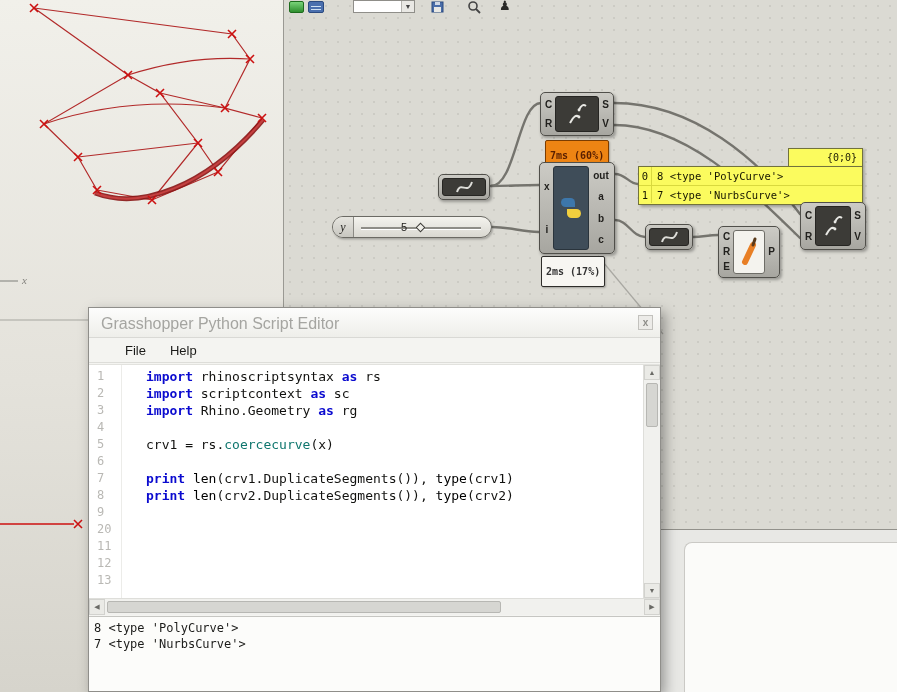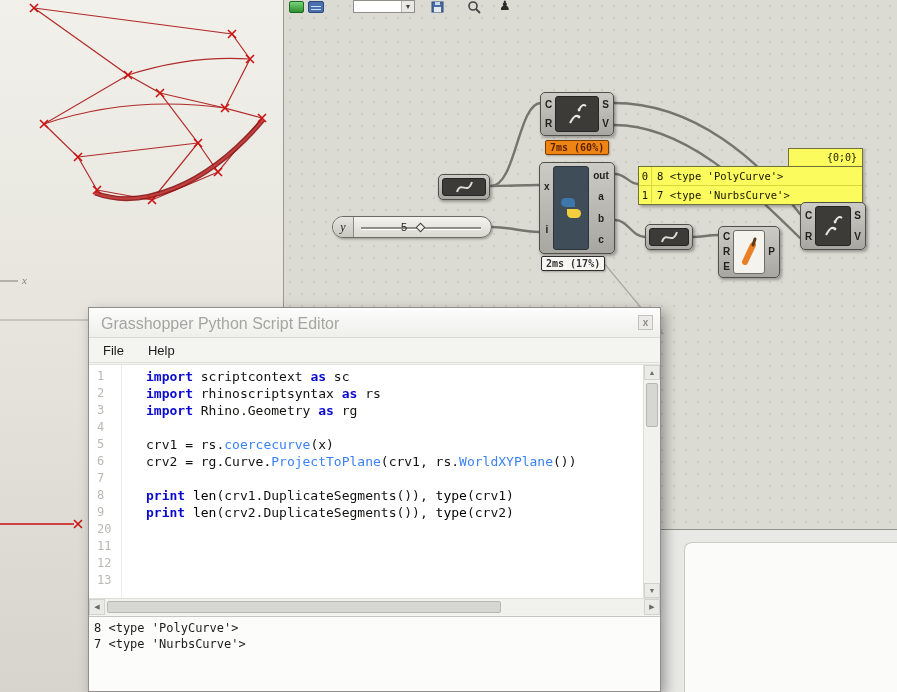--- a/index.html
+++ b/index.html
@@ -23,21 +23,21 @@
   .pins{display:flex;flex-direction:column;justify-content:space-around;padding:0 2px}
   .pin{font-size:10px;font-weight:bold;color:#22211e;text-align:center;line-height:10px}
   .pin-wide{min-width:18px}
   .icon-box{flex:1;margin:1px;border-radius:3px;display:flex;align-items:center;justify-content:center}
   .icon-dark{background:#3c3b37;border:1px solid #262522}
   .icon-light{background:#f4f3ee;border:1px solid #6e6d67}
   .py-box{position:relative;width:20px;height:20px}
   .py-a{position:absolute;left:0;top:0;width:14px;height:9px;background:#3d77ab;border-radius:5px 5px 0 5px}
   .py-b{position:absolute;right:0;bottom:0;width:14px;height:9px;background:#f2cf3e;border-radius:0 5px 5px 5px}
 
-  .badge{position:absolute;font:bold 10px "DejaVu Sans Mono",monospace;padding:1px 4px;border:1px solid #2e2d2a;border-radius:2px;white-space:nowrap;box-shadow:1px 1px 2px rgba(0,0,0,.25)}
+  .badge{position:absolute;font:bold 10px "DejaVu Sans Mono",monospace;padding:9px 4px;border:1px solid #2e2d2a;border-radius:2px;white-space:nowrap;box-shadow:1px 1px 2px rgba(0,0,0,.25)}
   .badge-orange{background:#ee8413;color:#591f00;border-color:#7c3c00}
   .badge-plain{background:#f7f6f2;color:#333}
 
   .slider{position:absolute;left:48px;top:216px;width:160px;height:22px;background:linear-gradient(180deg,#f4f3ee,#d9d8d1);
     border:1px solid #6b6a64;border-radius:11px;box-shadow:1px 1.5px 2px rgba(0,0,0,.25)}
   .slider-label{position:absolute;left:0;top:0;bottom:0;width:21px;border-right:1px solid #8b8a84;border-radius:10px 0 0 10px;
     background:linear-gradient(180deg,#e6e5df,#c8c7c0);font:italic 12px "Liberation Serif",serif;display:flex;align-items:center;justify-content:center;color:#1e1d1a}
   .slider-groove{position:absolute;left:28px;right:10px;top:10px;height:2px;background:#8e8d87;box-shadow:0 1px 0 #fff}
   .slider-value{position:absolute;left:50px;top:4px;width:24px;text-align:right;font-size:11px;color:#23221f}
   .slider-handle{position:absolute;left:84px;top:7px;width:7px;height:7px;background:#f0efe9;border:1px solid #3c3b37;transform:rotate(45deg)}
@@ -57,31 +57,31 @@
   .tb-blue i{position:absolute;left:2px;right:2px;top:4px;height:1px;background:#cfe0f2;box-shadow:0 3px 0 #cfe0f2}
   .tb-combo{left:69px;top:0;width:62px;height:13px;background:#fff;border:1px solid #8f8e89;display:flex}
   .tb-combo .arrow-btn{margin-left:auto;width:13px;background:#e9e8e4;border-left:1px solid #b5b4af;display:flex;align-items:center;justify-content:center;font-size:7px;color:#444}
   .tb-pawn{left:215px;top:-2px;font-size:13px;color:#2a2a28;line-height:15px}
 
   
   .editor{position:absolute;left:88px;top:307px;width:573px;height:385px;background:#f4f4f1;border:1px solid #8f8e8a;box-shadow:4px 5px 12px rgba(0,0,0,.35);z-index:10}
   .e-title{position:absolute;left:0;top:0;right:0;height:30px;background:linear-gradient(180deg,#fdfdfc,#eeeeea);border-bottom:1px solid #d9d9d5}
   .e-title-text{position:absolute;left:12px;top:7px;font-size:16px;color:#a5a5a1}
   .e-close{position:absolute;right:7px;top:7px;width:15px;height:15px;background:#ecebe8;border:1px solid #c2c1bd;color:#8d8c88;font-size:10px;font-weight:bold;display:flex;align-items:center;justify-content:center}
-  .e-menu{position:absolute;left:0;top:30px;right:0;height:25px;background:#f4f4f1;border-bottom:1px solid #ddddd9;display:flex;align-items:center;padding-left:2px}
+  .e-menu{position:absolute;left:0;top:30px;right:0;height:25px;background:#f4f4f1;border-bottom:1px solid #ddddd9;display:flex;align-items:center;padding-left:24px}
   .e-menu-item{font-size:13px;color:#1b1b19;padding:3px 12px}
   .e-code{position:absolute;left:0;top:56px;right:0;height:234px;background:#fff;overflow:hidden;border-top:1px solid #e2e2de}
   .gutter{position:absolute;left:0;top:3px;width:30px;padding-left:8px;font:12px "DejaVu Sans Mono",monospace;color:#b9b8b4}
   .ln{height:17px;line-height:17px}
   .gutter-line{position:absolute;left:32px;top:0;bottom:0;width:1px;background:#ecece9}
   .code-lines{position:absolute;left:57px;top:3px;right:18px;font:13px "DejaVu Sans Mono",monospace;color:#121210}
   .cl{height:17px;line-height:17px;white-space:pre}
   .kw{color:#0b0bcf;font-weight:bold}
   .bi{color:#000000}
-  .fn{color:#3b82f6}
+  .fn{color:#0f766e}
   .sel{background:#cfe0f5;outline:1px solid #7a9ecf}
   .vscroll{position:absolute;right:0;top:0;width:17px;bottom:0;background:#f1f1ee;border-left:1px solid #dededa}
   .sb-btn{position:absolute;left:0;right:0;height:15px;display:flex;align-items:center;justify-content:center;font-size:7px;color:#6a6a66;background:#eaeae6;border:1px solid #d2d2ce}
   .sb-btn.up{top:0}.sb-btn.down{bottom:0}
   .v-thumb{position:absolute;left:2px;right:2px;top:18px;height:44px;background:#d6d6d2;border:1px solid #b7b7b3;border-radius:2px}
   .hscroll{position:absolute;left:0;right:0;top:290px;height:17px;background:#f1f1ee;border-top:1px solid #dededa}
   .hs-btn{position:absolute;top:0;bottom:0;width:16px;display:flex;align-items:center;justify-content:center;font-size:7px;color:#6a6a66;background:#eaeae6;border:1px solid #d2d2ce}
   .hs-btn.left{left:0}.hs-btn.right{right:0}
   .h-thumb{position:absolute;left:18px;width:394px;top:2px;height:12px;background:#d6d6d2;border:1px solid #b7b7b3;border-radius:2px}
   .e-output{position:absolute;left:0;right:0;top:308px;bottom:0;background:#fcfcfa;border-top:1px solid #c6c6c2;padding:3px 5px;font:12px "DejaVu Sans Mono",monospace;color:#1c1c1a}
@@ -310,26 +310,25 @@
           <div class="ln">7</div>
           <div class="ln">8</div>
           <div class="ln">9</div>
           <div class="ln">20</div>
           <div class="ln">11</div>
           <div class="ln">12</div>
           <div class="ln">13</div>
         </div>
       <div class="gutter-line"></div>
       <div class="code-lines">
+          <div class="cl"><span class="kw">import</span><span> rhinoscriptsyntax </span><span class="kw">as</span><span> rs</span></div>
           <div class="cl"><span class="kw">import</span><span> scriptcontext </span><span class="kw">as</span><span> sc</span></div>
-          <div class="cl"><span class="kw">import</span><span> rhinoscriptsyntax </span><span class="kw">as</span><span> rs</span></div>
           <div class="cl"><span class="kw">import</span><span> Rhino.Geometry </span><span class="kw">as</span><span> rg</span></div>
           <div class="cl"></div>
           <div class="cl"><span>crv1 = rs.</span><span class="fn">coercecurve</span><span>(x)</span></div>
-          <div class="cl"><span>crv2 = rg.Curve.</span><span class="fn">ProjectToPlane</span><span>(crv1, rs.</span><span class="fn">WorldXYPlane</span><span>())</span></div>
           <div class="cl"></div>
           <div class="cl"><span class="kw">print</span><span> </span><span class="bi">len</span><span>(crv1.DuplicateSegments()), </span><span class="bi">type</span><span>(crv1)</span></div>
           <div class="cl"><span class="kw">print</span><span> </span><span class="bi">len</span><span>(crv2.DuplicateSegments()), </span><span class="bi">type</span><span>(crv2)</span></div>
           <div class="cl"></div>
           <div class="cl"></div>
         </div>
       <div class="vscroll">
         <div class="sb-btn up">▲</div>
         <div class="v-thumb"></div>
         <div class="sb-btn down">▼</div>

